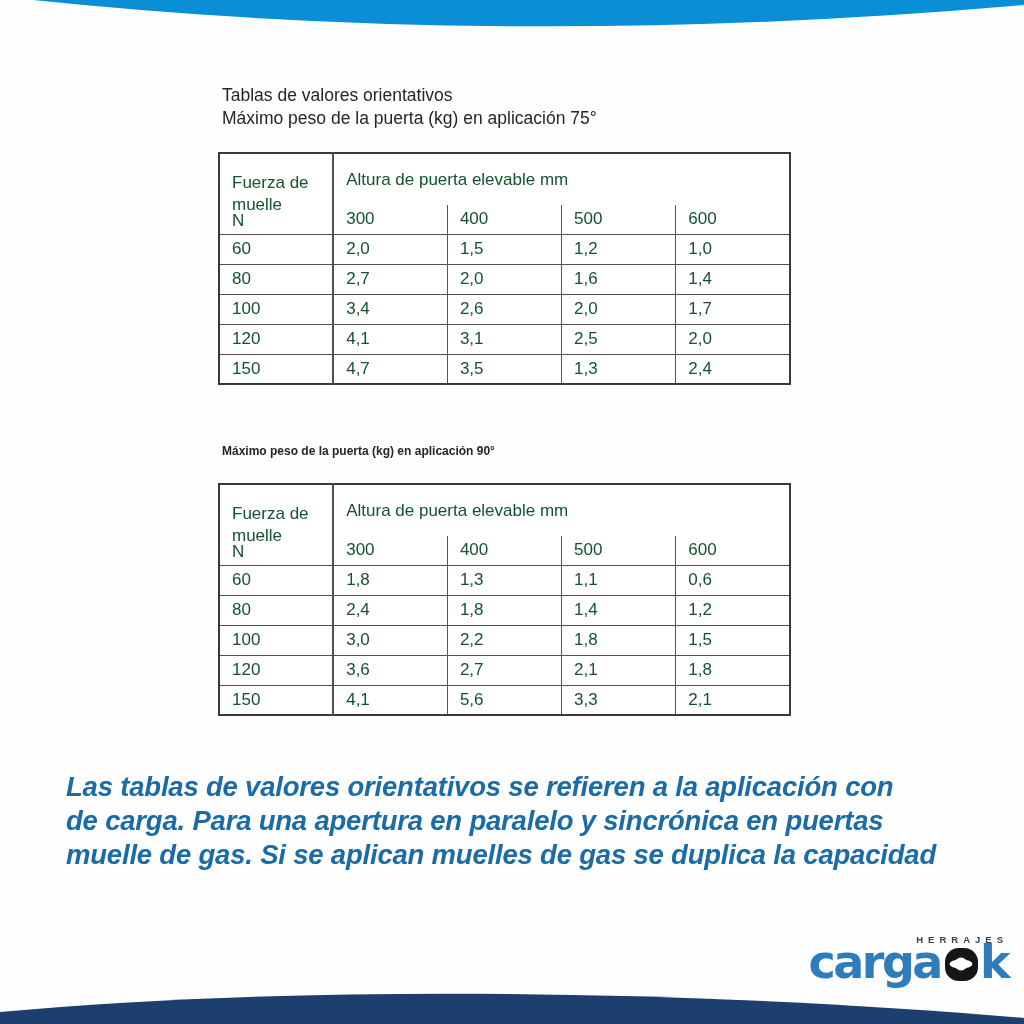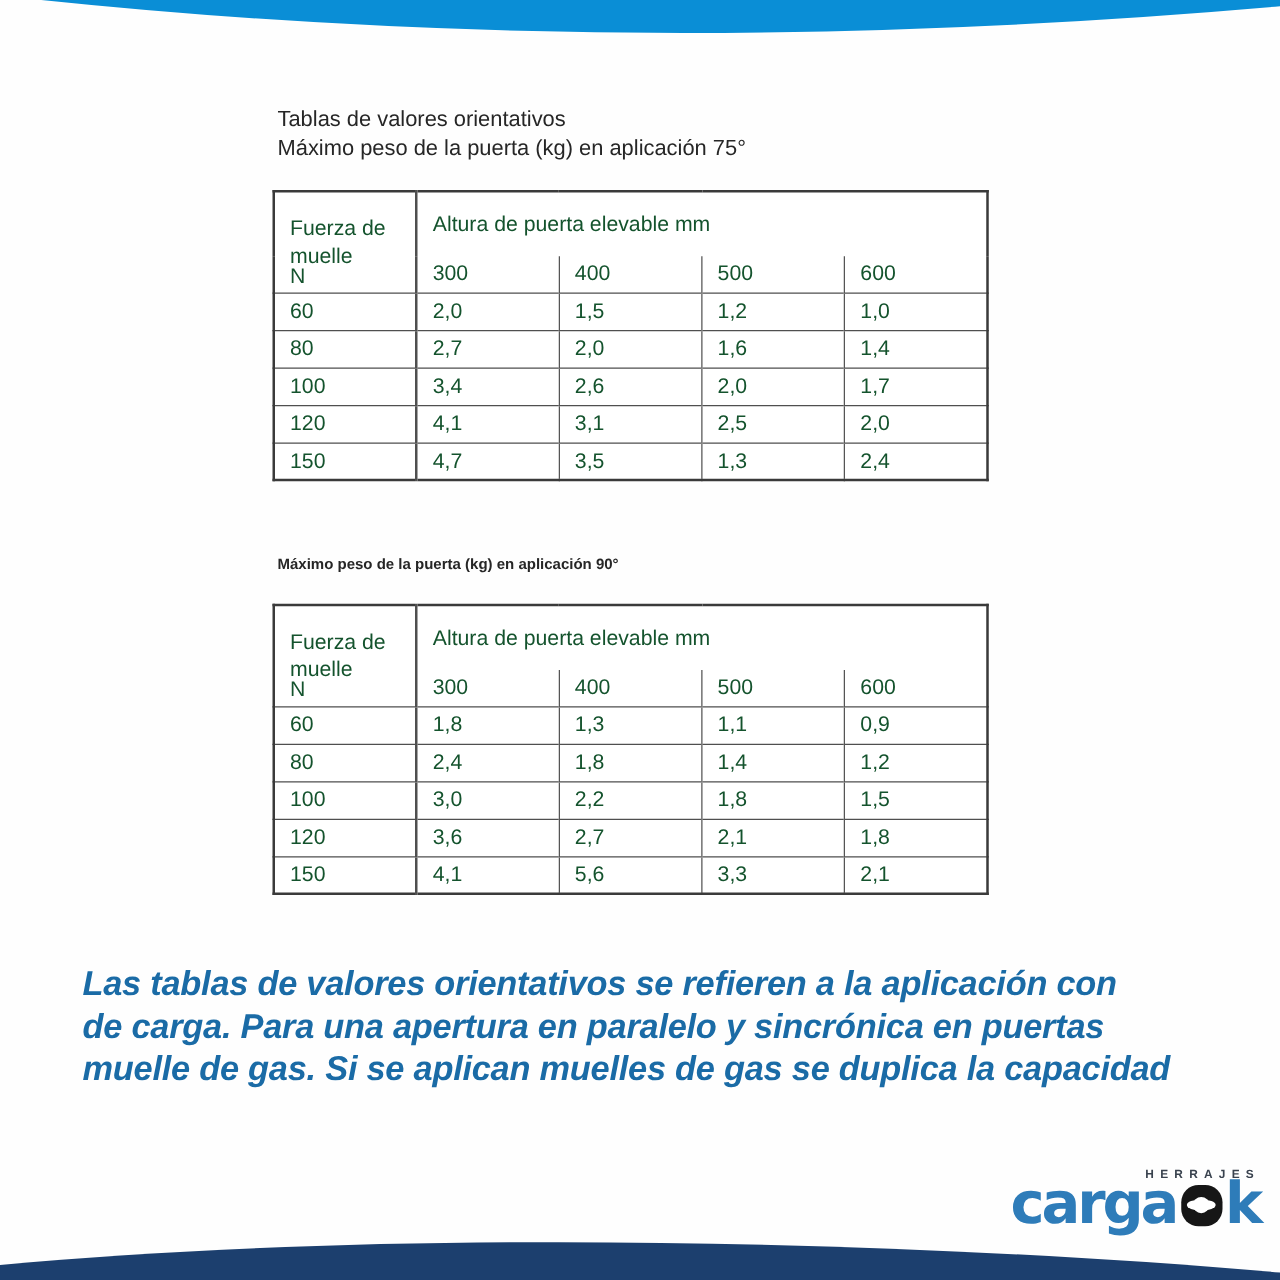--- a/index.html
+++ b/index.html
@@ -135,21 +135,21 @@
     <td class="numhead">300</td>
     <td class="numhead">400</td>
     <td class="numhead">500</td>
     <td class="numhead">600</td>
   </tr>
   <tr class="datarow">
     <td>60</td>
     <td>1,8</td>
     <td>1,3</td>
     <td>1,1</td>
-    <td>0,9</td>
+    <td>0,6</td>
   </tr>
   <tr class="datarow">
     <td>80</td>
     <td>2,4</td>
     <td>1,8</td>
     <td>1,4</td>
     <td>1,2</td>
   </tr>
   <tr class="datarow">
     <td>100</td>

